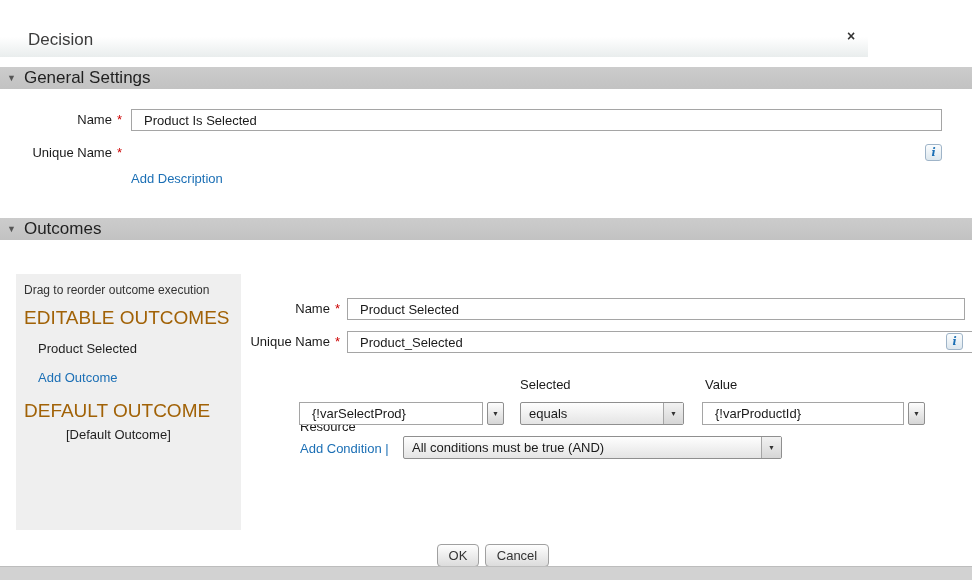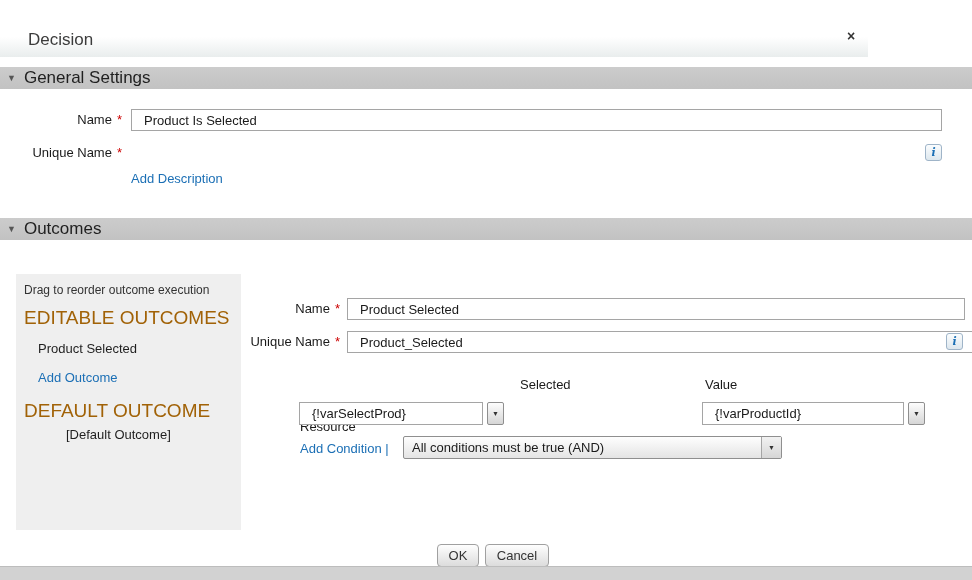--- a/index.html
+++ b/index.html
@@ -158,20 +158,26 @@
 
   <div class="col-header" style="left:300px; top:377px;margin-top:42px;">Resource</div>
   <div class="col-header" style="left:520px; top:377px;">Selected</div>
   <div class="col-header" style="left:705px; top:377px;">Value</div>
 
   <input class="txt-input" style="left: 299px; top: 402px; width: 184px; height: 23px;" value="{!varSelectProd}">
   <div class="combo-btn" style="left:487px; top:402px;">
     <span class="arrow">▼</span>
   </div>
 
+  <div class="select-box" style="left:520px; top:402px; width:164px;">
+    <span class="sel-text">equals</span>
+    <span class="sel-arrow">
+        <span class="arrow">▼</span>
+      </span>
+  </div>
 
   <input class="txt-input" style="left: 702px; top: 402px; width: 202px; height: 23px;" value="{!varProductId}">
   <div class="combo-btn" style="left:908px; top:402px;">
     <span class="arrow">▼</span>
   </div>
 
   <div class="link" style="left:300px; top:441px;">Add Condition |</div>
   <div class="select-box" style="left:403px; top:436px; width:379px;">
     <span class="sel-text">All conditions must be true (AND)</span>
     <span class="sel-arrow">

